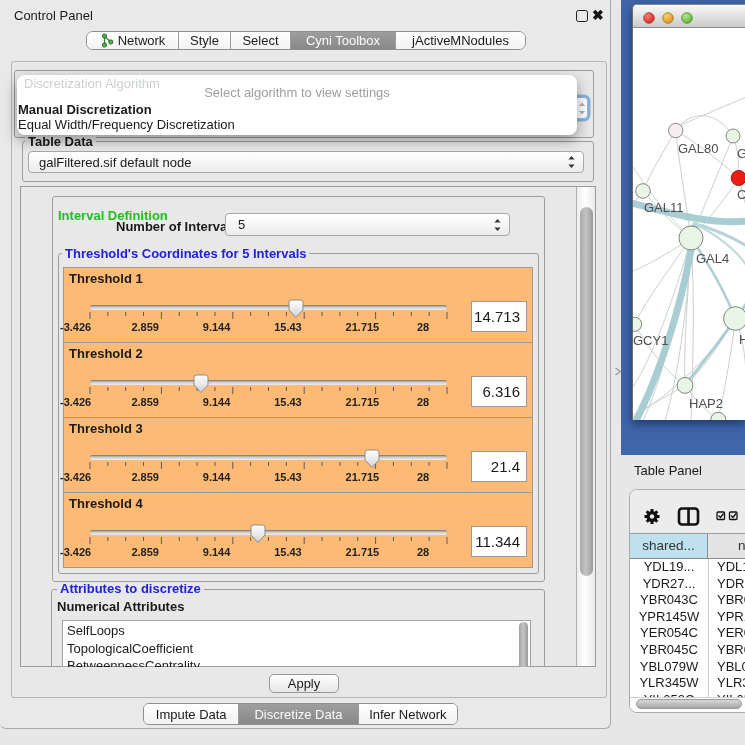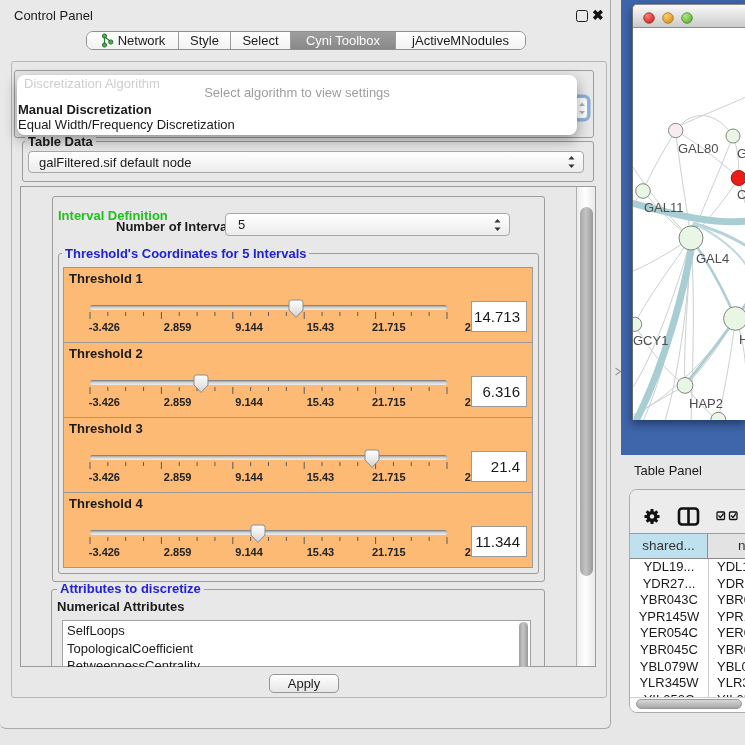--- a/index.html
+++ b/index.html
@@ -18,21 +18,21 @@
   .tabbar .seg:last-child{border-right:none;}
   .tabbar .sel{background:linear-gradient(#9e9e9e,#888888);color:#fafafa;}
   .tblock{position:absolute;left:63px;width:470px;height:76px;border:1px solid #9a9a9a;
     background:#fdba74;box-sizing:border-box;}
   .tblock b{position:absolute;left:5px;top:3px;}
   .track{position:absolute;left:26px;top:37px;width:357px;height:5px;border-radius:2.5px;
     background:linear-gradient(#8d8d8d,#d6d6d6 55%,#ededed);box-shadow:inset 0 1px 1px rgba(0,0,0,0.15);}
   .tfield{position:absolute;left:407px;top:33px;width:56px;height:31px;background:#fff;
     border:1px solid #9a9a9a;box-sizing:border-box;font-size:15px;line-height:29px;
     text-align:right;padding-right:6px;}
-  .slab{position:absolute;top:53px;width:60px;text-align:right;font-size:11px;font-weight:bold;color:#222;}
+  .slab{position:absolute;top:53px;width:60px;text-align:left;font-size:11px;font-weight:bold;color:#222;}
 </style>
 </head>
 <body>
 <div id="page">
 
   <div class="abs" id="win" style="left:0;top:0;width:610px;height:728px;background:#e9e9e9;
        border-right:1px solid #a9a9a9;border-bottom:1px solid #a9a9a9;border-radius:0 0 6px 6px;"></div>
   <div class="abs" style="left:14px;top:8px;">Control Panel</div>
   <div class="abs" style="left:576px;top:10px;width:10px;height:10px;border:1.6px solid #1c1c1c;border-radius:2.5px;"></div>
   <div class="abs" style="left:592px;top:7px;font-size:14px;font-weight:bold;color:#111;">✖</div>
@@ -279,20 +279,25 @@
     <div class="abs" style="left:67px;top:51.5px;">TopologicalCoefficient</div>
     <div class="abs" style="left:67px;top:69px;">BetweennessCentrality</div>
     <div class="abs" style="left:519px;top:33px;width:9px;height:45px;border-radius:4.5px 4.5px 0 0;
          background:linear-gradient(to right,#9f9f9f,#c6c6c6 45%,#9a9a9a);"></div>
   </div>
   <div class="gtitle" style="left:57px;top:582px;color:#2121d6;">Attributes to discretize</div>
 
   <div class="abs" style="left:269px;top:674px;width:70px;height:19px;border:1px solid #969696;border-radius:5px;
        background:linear-gradient(#ffffff,#e6e6e6);text-align:center;line-height:18px;box-sizing:border-box;">Apply</div>
 
+  <div class="tabbar" style="left:143px;top:703px;width:315px;height:22px;border-radius:6px;">
+    <div class="seg" style="width:96px;">Impute Data</div>
+    <div class="seg sel" style="width:120px;">Discretize Data</div>
+    <div class="seg" style="width:99px;">Infer Network</div>
+  </div>
 
   <svg class="abs" style="left:614px;top:367px;" width="8" height="9" viewBox="0 0 8 9">
     <path d="M1.5,1 L6.5,4.5 L1.5,8" fill="none" stroke="#9a9a9a" stroke-width="1.3"></path>
   </svg>
 
   <div class="abs" style="left:621px;top:0;width:124px;height:455px;background:#3f66aa;"></div>
 
   <div class="abs" style="left:632px;top:4px;width:113px;height:416px;border-radius:5px 0 0 0;
        overflow:hidden;background:#fff;box-shadow:0 4px 10px rgba(10,20,50,0.55);border-left:1px solid #6b6b6b;border-top:1px solid #8a8a8a;box-sizing:border-box;">
     <div class="abs" style="left:0;top:0;width:113px;height:22px;

